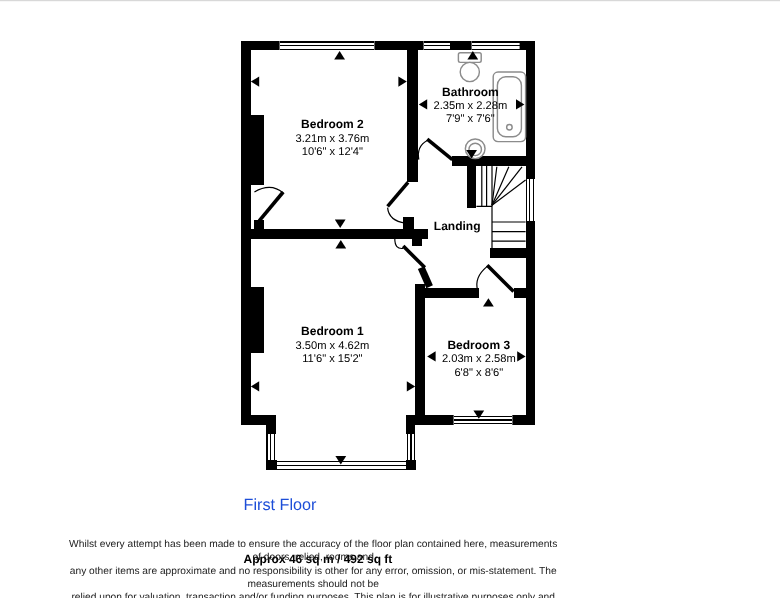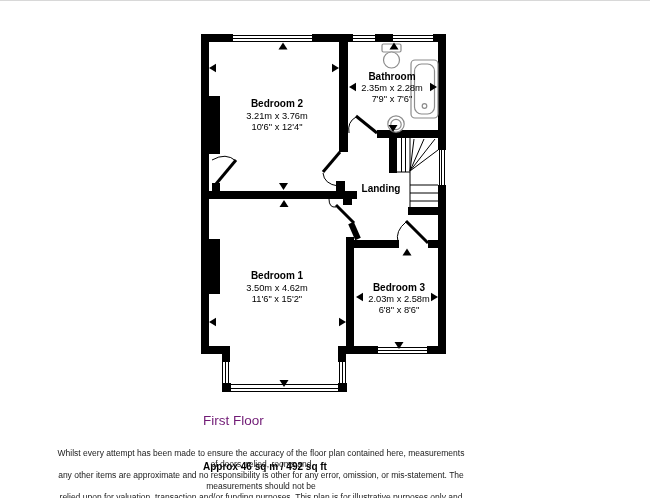--- a/index.html
+++ b/index.html
@@ -14,21 +14,21 @@
   .landing-name{font:bold 10px "Liberation Sans",sans-serif;fill:#000;}
   .wall{fill:#000;shape-rendering:crispEdges;}
   .winline{stroke:#000;stroke-width:1;shape-rendering:crispEdges;}
   .stair{stroke:#000;stroke-width:1;fill:none;}
   .leaf{stroke:#000;stroke-width:3;fill:none;}
   .leaf-thick{stroke:#000;stroke-width:6;fill:none;}
   .swing{stroke:#000;stroke-width:1;fill:none;}
   .fixture{stroke:#8c8c8c;stroke-width:1.2;fill:#fff;}
   .marker{fill:#000;}
   #footer-title{
-    position:absolute;left:203px;top:412px;font-size:13.5px;color:#701a75;
+    position:absolute;left:203px;top:412px;font-size:13.5px;color:#1d4ed8;
   }
   #footer-area{
     position:absolute;left:203px;top:430px;font-size:10px;font-weight:bold;color:#000;margin-top:30px;
   }
   #disclaimer{
     position:absolute;left:56px;top:447px;width:410px;text-align:center;
     font-size:8.5px;line-height:11px;color:#1a1a1a;
   }
 </style>
 </head>

